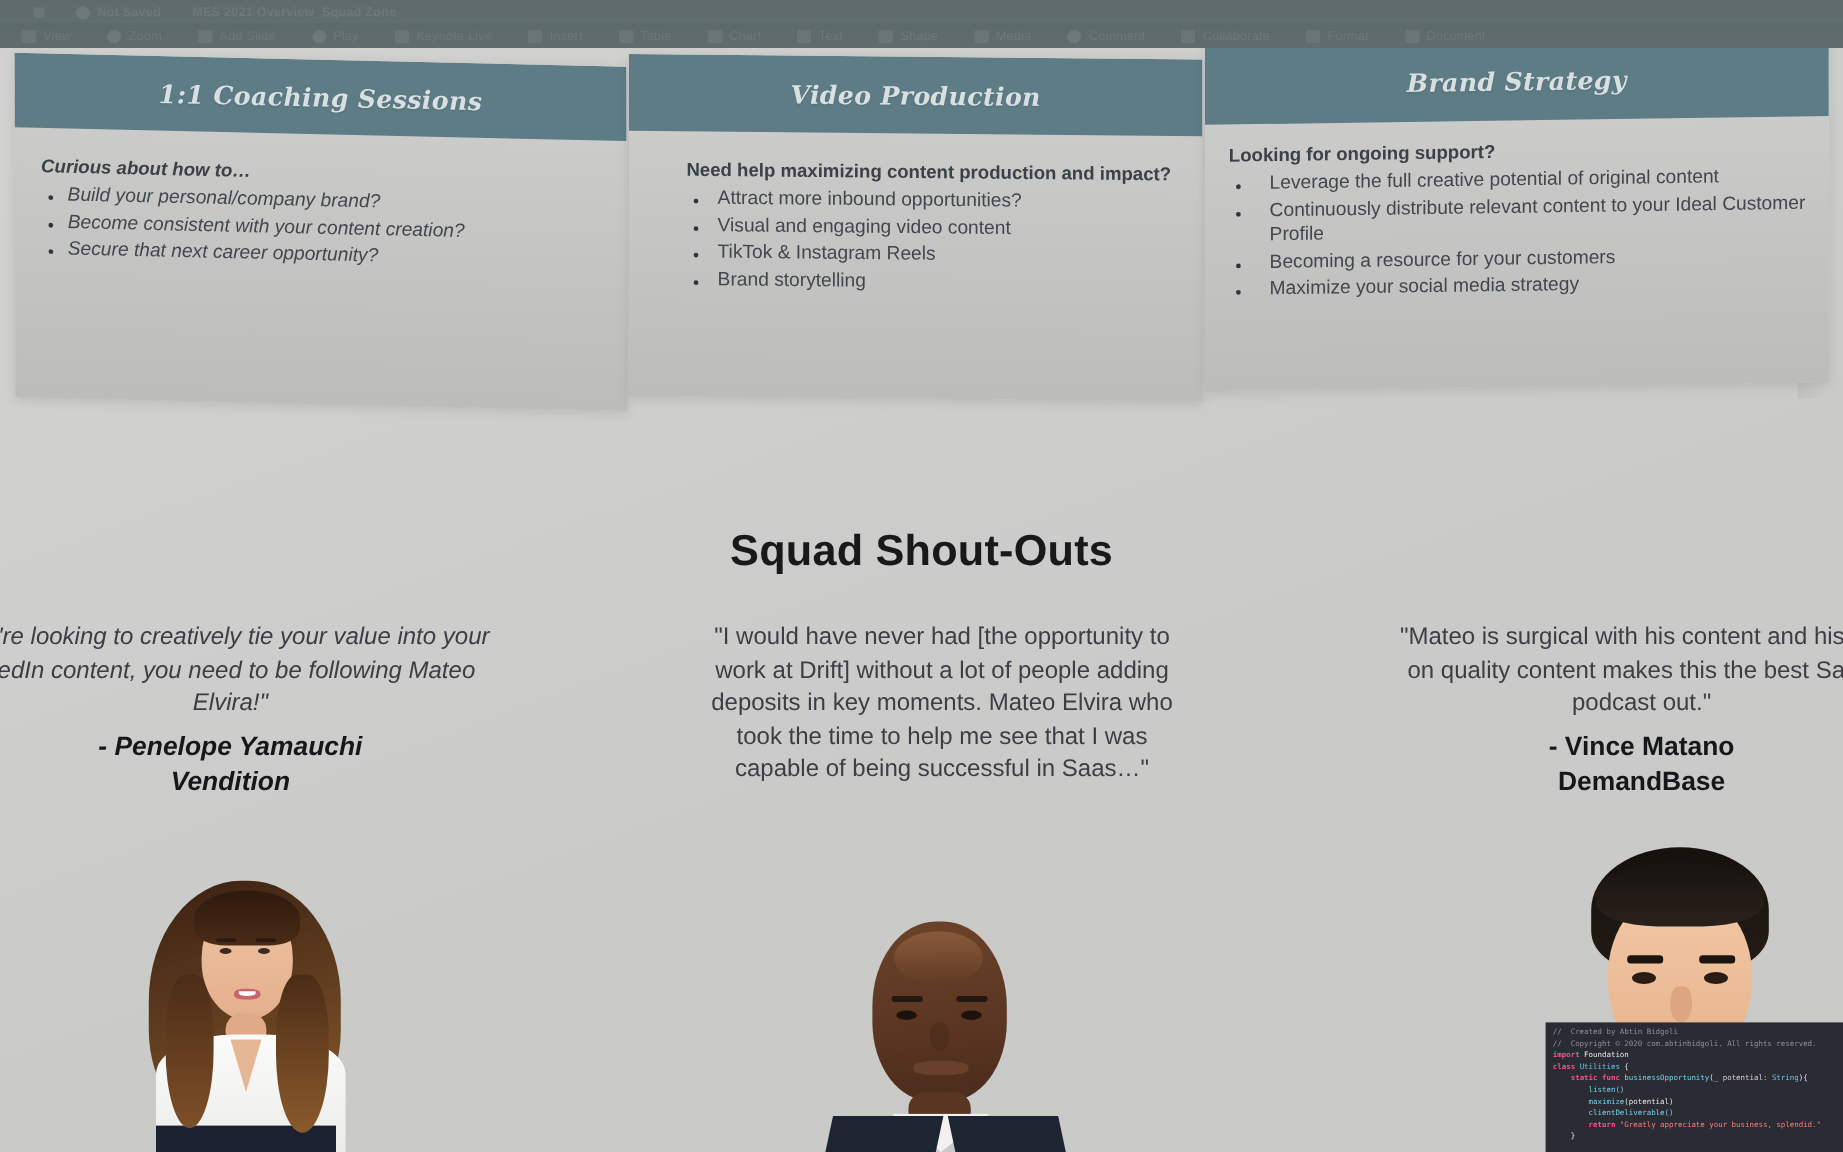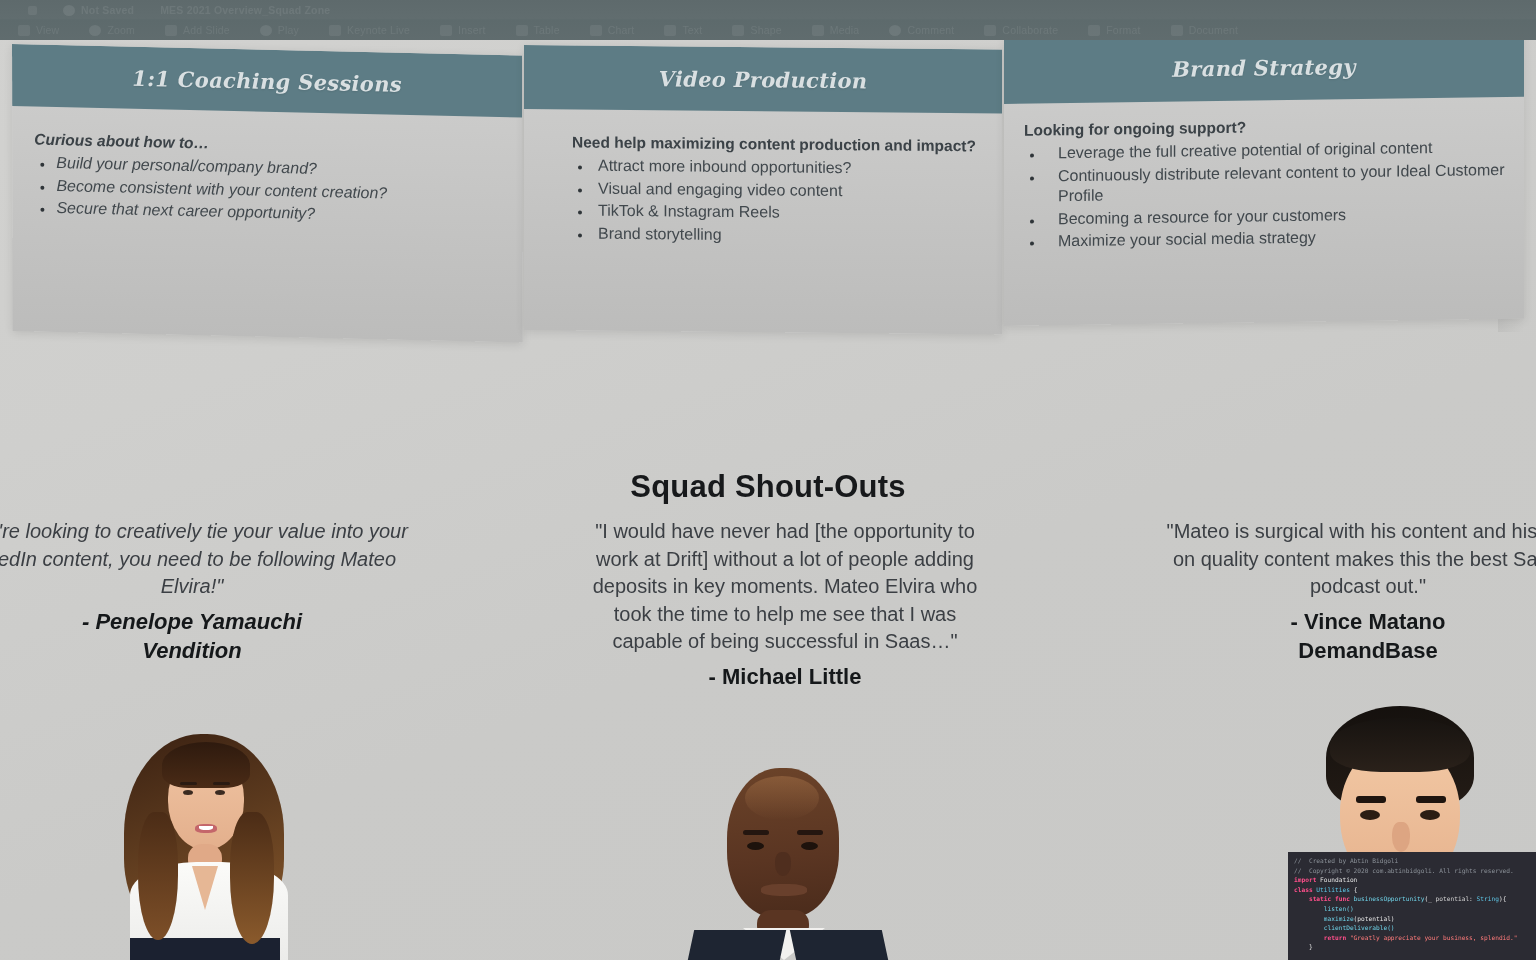--- a/index.html
+++ b/index.html
@@ -137,26 +137,25 @@
   #card-brand .card-lead { font-size: 15.5px; }
   #card-brand li { font-size: 16px; }
   #card-brand .card-body { padding-top: 18px; padding-left: 20px; }
   #card-brand li { padding-left: 34px; }
 
   
   .section-heading {
     position: absolute;
     top: 438px; left: 0; width: 1536px;
     text-align: center;
-    font-size: 31px;
+    font-size: 36px;
     font-weight: bold;
     color: #17191b;
     letter-spacing: .2px;
     z-index: 12;
-    margin-top: 31px;
   }
 
   
   .testimonials {
     position: absolute;
     top: 518px; left: 0; width: 1536px; height: 210px;
     z-index: 12;
   }
   .quote-col { position: absolute; text-align: center; }
   .quote-text {
@@ -384,21 +383,20 @@
       <div class="quote-author italic">- Penelope Yamauchi</div>
       <div class="quote-company italic">Vendition</div>
     </div>
 
     <div class="quote-col" id="quote-michael">
       <div class="quote-text">"I would have never had [the opportunity to
 work at Drift] without a lot of people adding
 deposits in key moments. Mateo Elvira who
 took the time to help me see that I was
 capable of being successful in Saas…"</div>
-      <div class="quote-author">- Michael Little</div>
     </div>
 
     <div class="quote-col" id="quote-vince">
       <div class="quote-text">"Mateo is surgical with his content and his foc
 on quality content makes this the best Sales
 podcast out."</div>
       <div class="quote-author">- Vince Matano</div>
       <div class="quote-company">DemandBase</div>
     </div>
 

